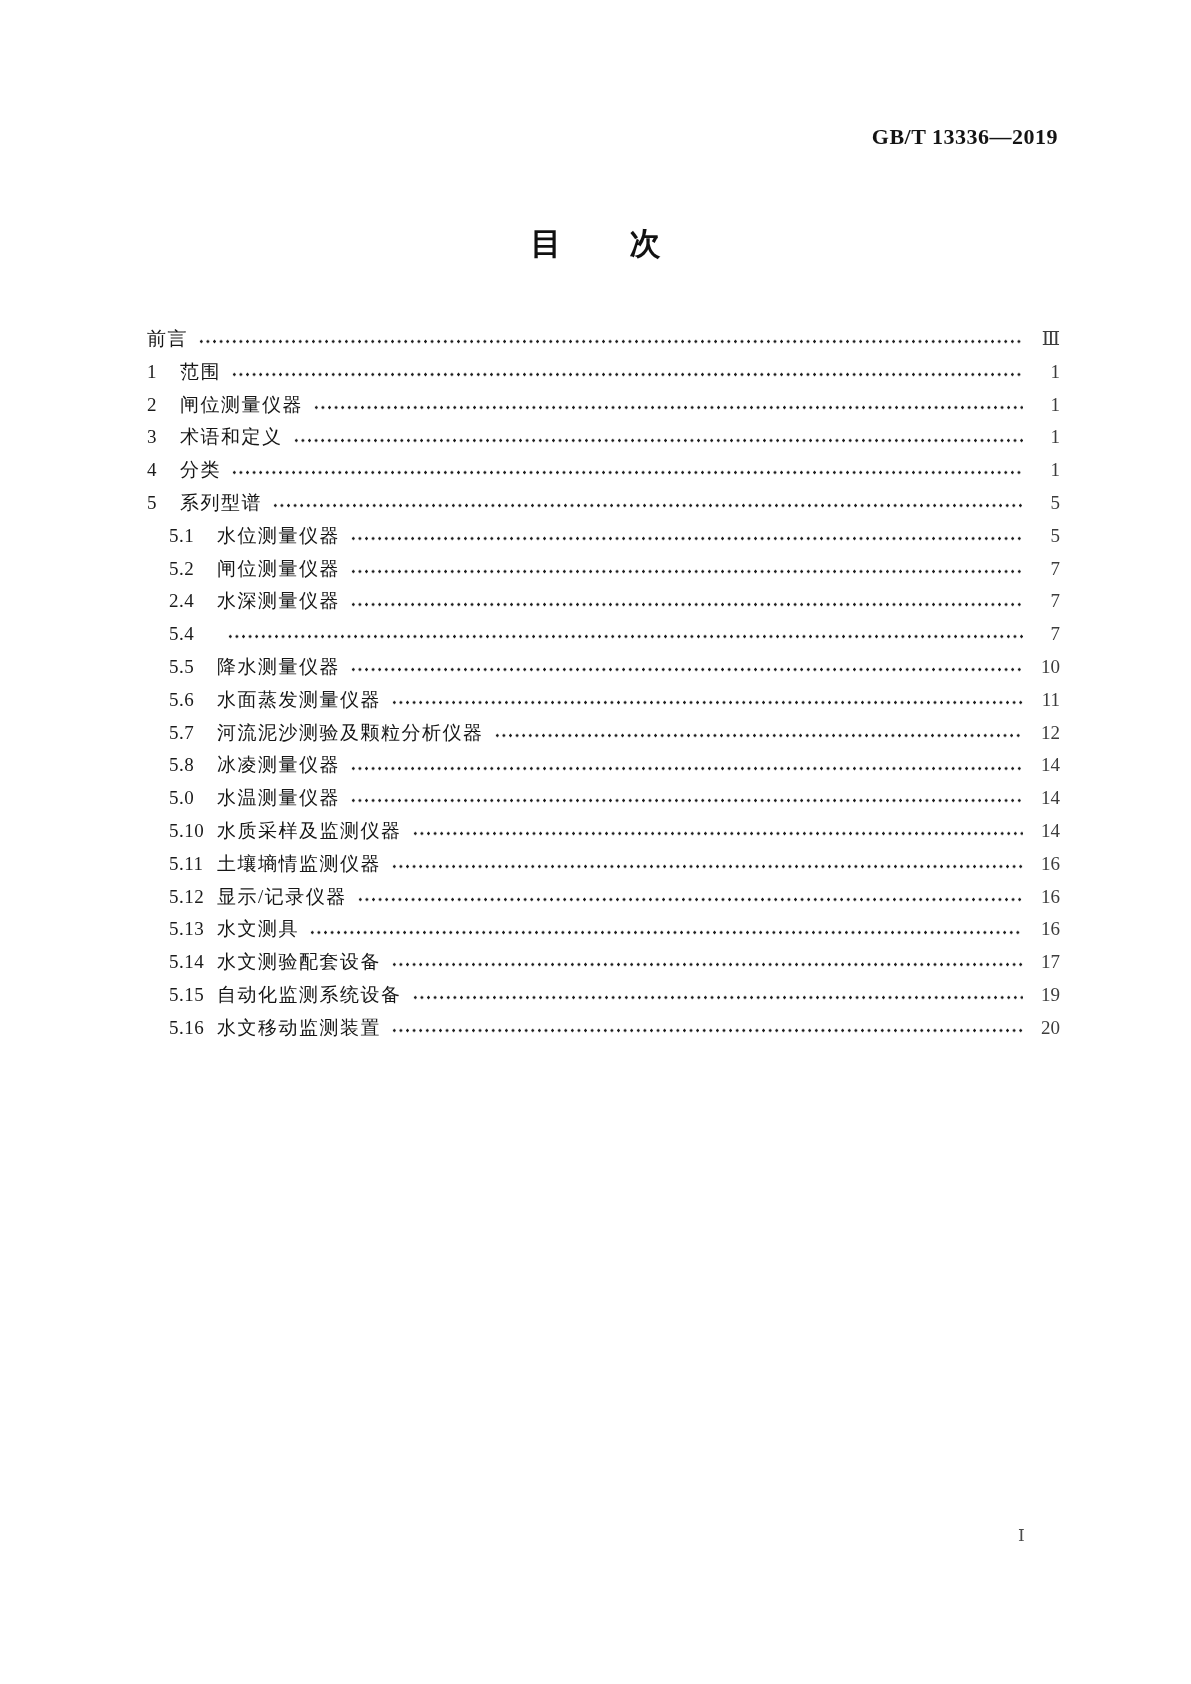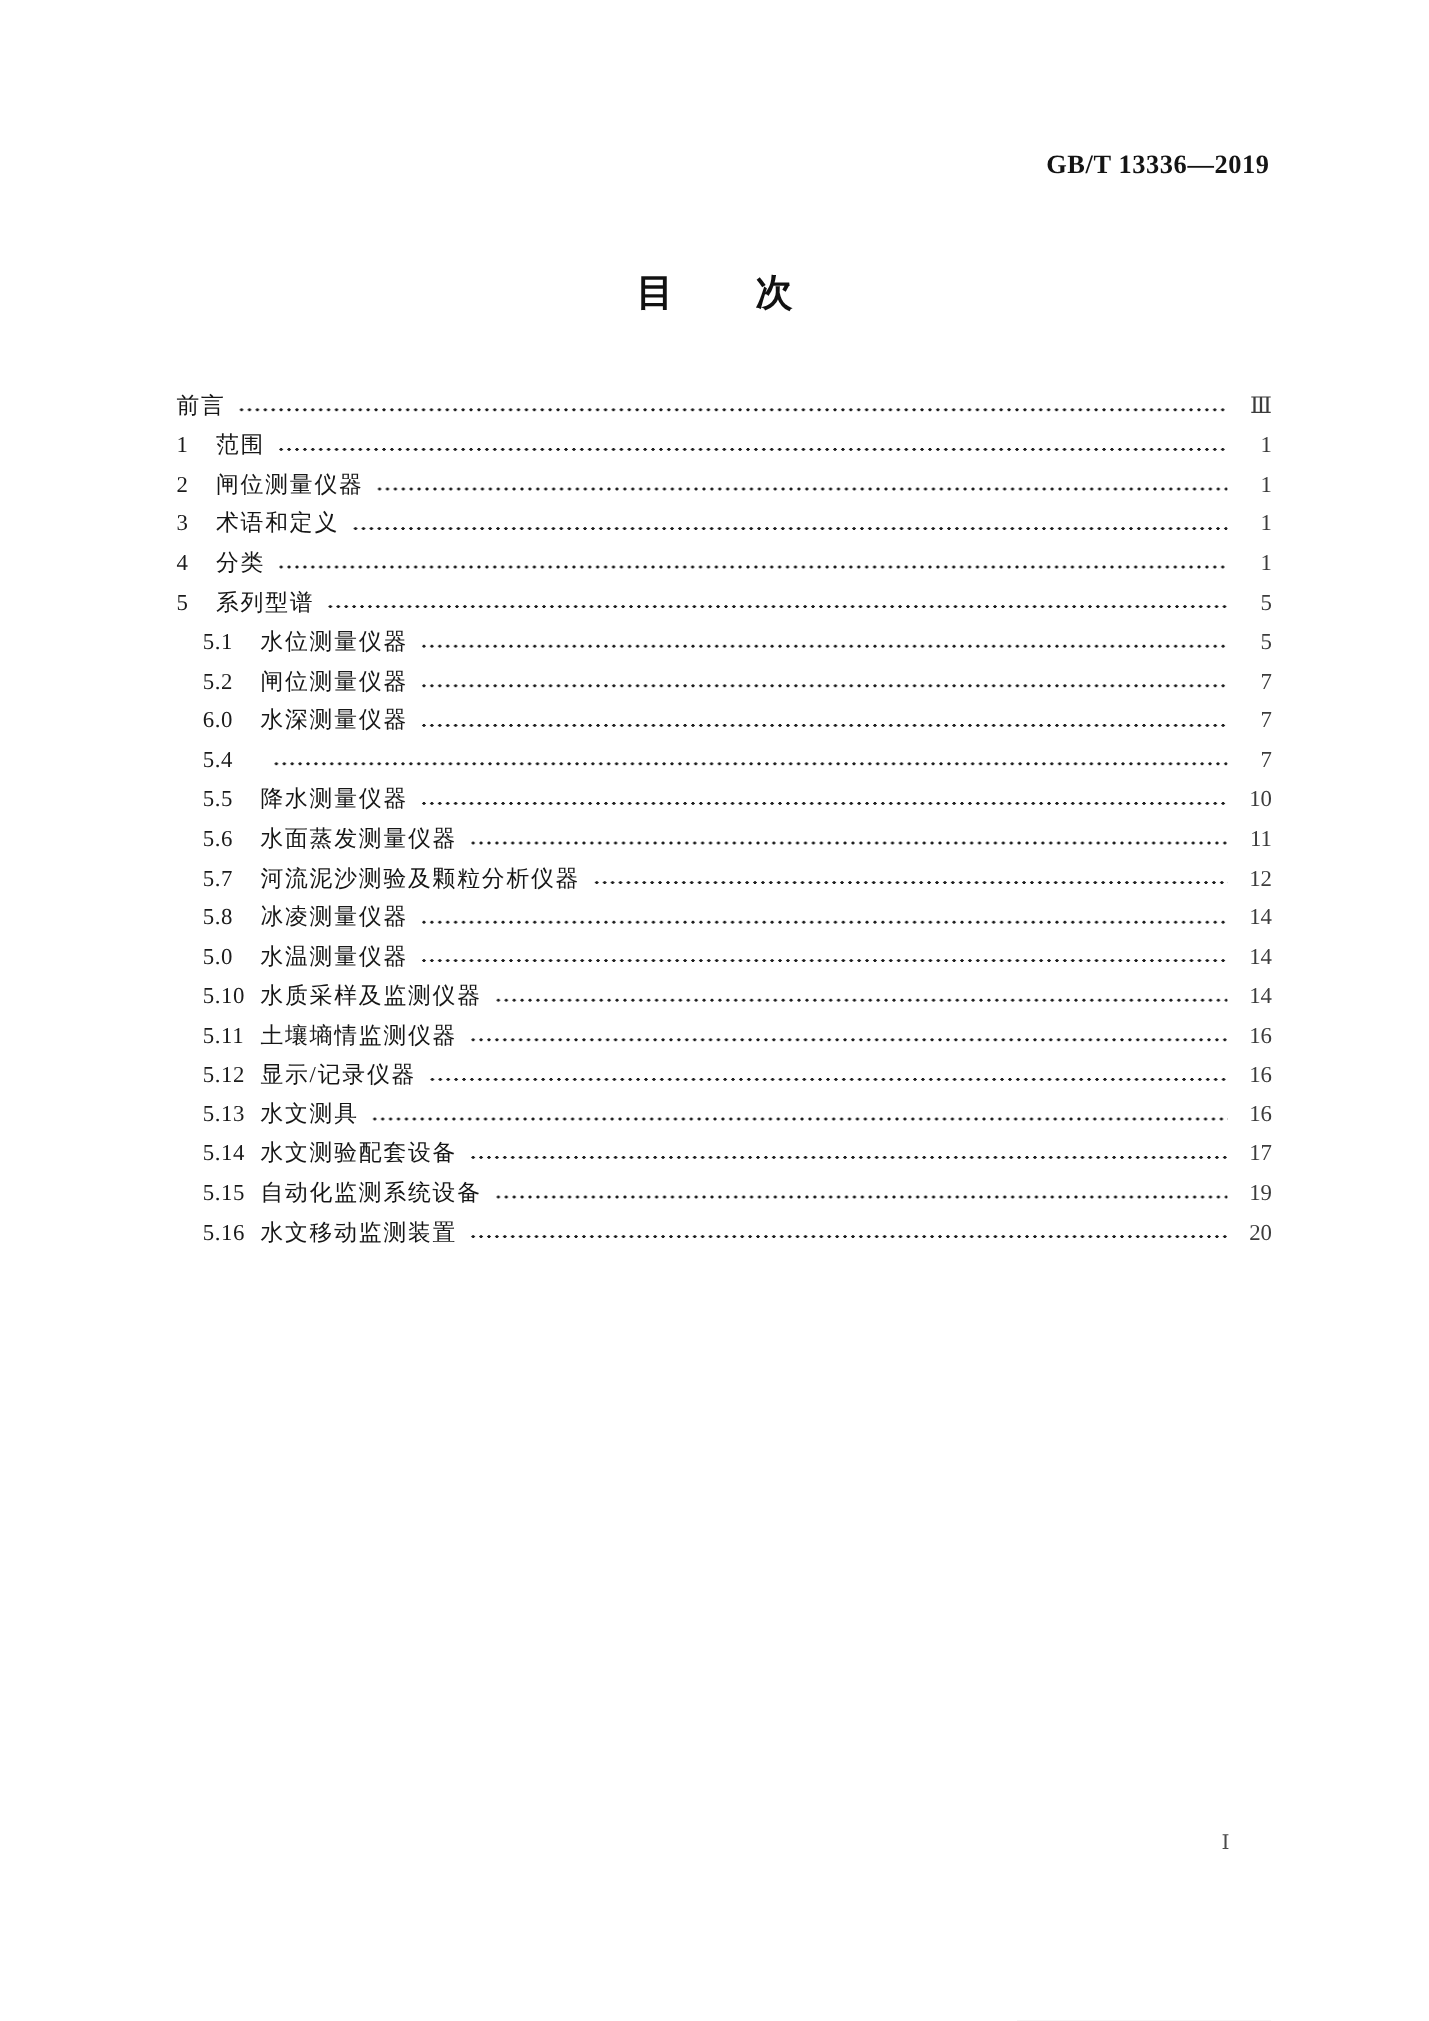--- a/index.html
+++ b/index.html
@@ -150,21 +150,21 @@
     </div>
 
     <div class="toc-row level-2">
       <span class="toc-num">5.2</span>
       <span class="toc-label">闸位测量仪器</span>
       <span class="toc-leader"></span>
       <span class="toc-page">7</span>
     </div>
 
     <div class="toc-row level-2">
-      <span class="toc-num">6.0</span>
+      <span class="toc-num">2.4</span>
       <span class="toc-label">水深测量仪器</span>
       <span class="toc-leader"></span>
       <span class="toc-page">7</span>
     </div>
 
     <div class="toc-row level-2">
       <span class="toc-num">5.4</span>
       <span class="toc-leader"></span>
       <span class="toc-page">7</span>
     </div>

